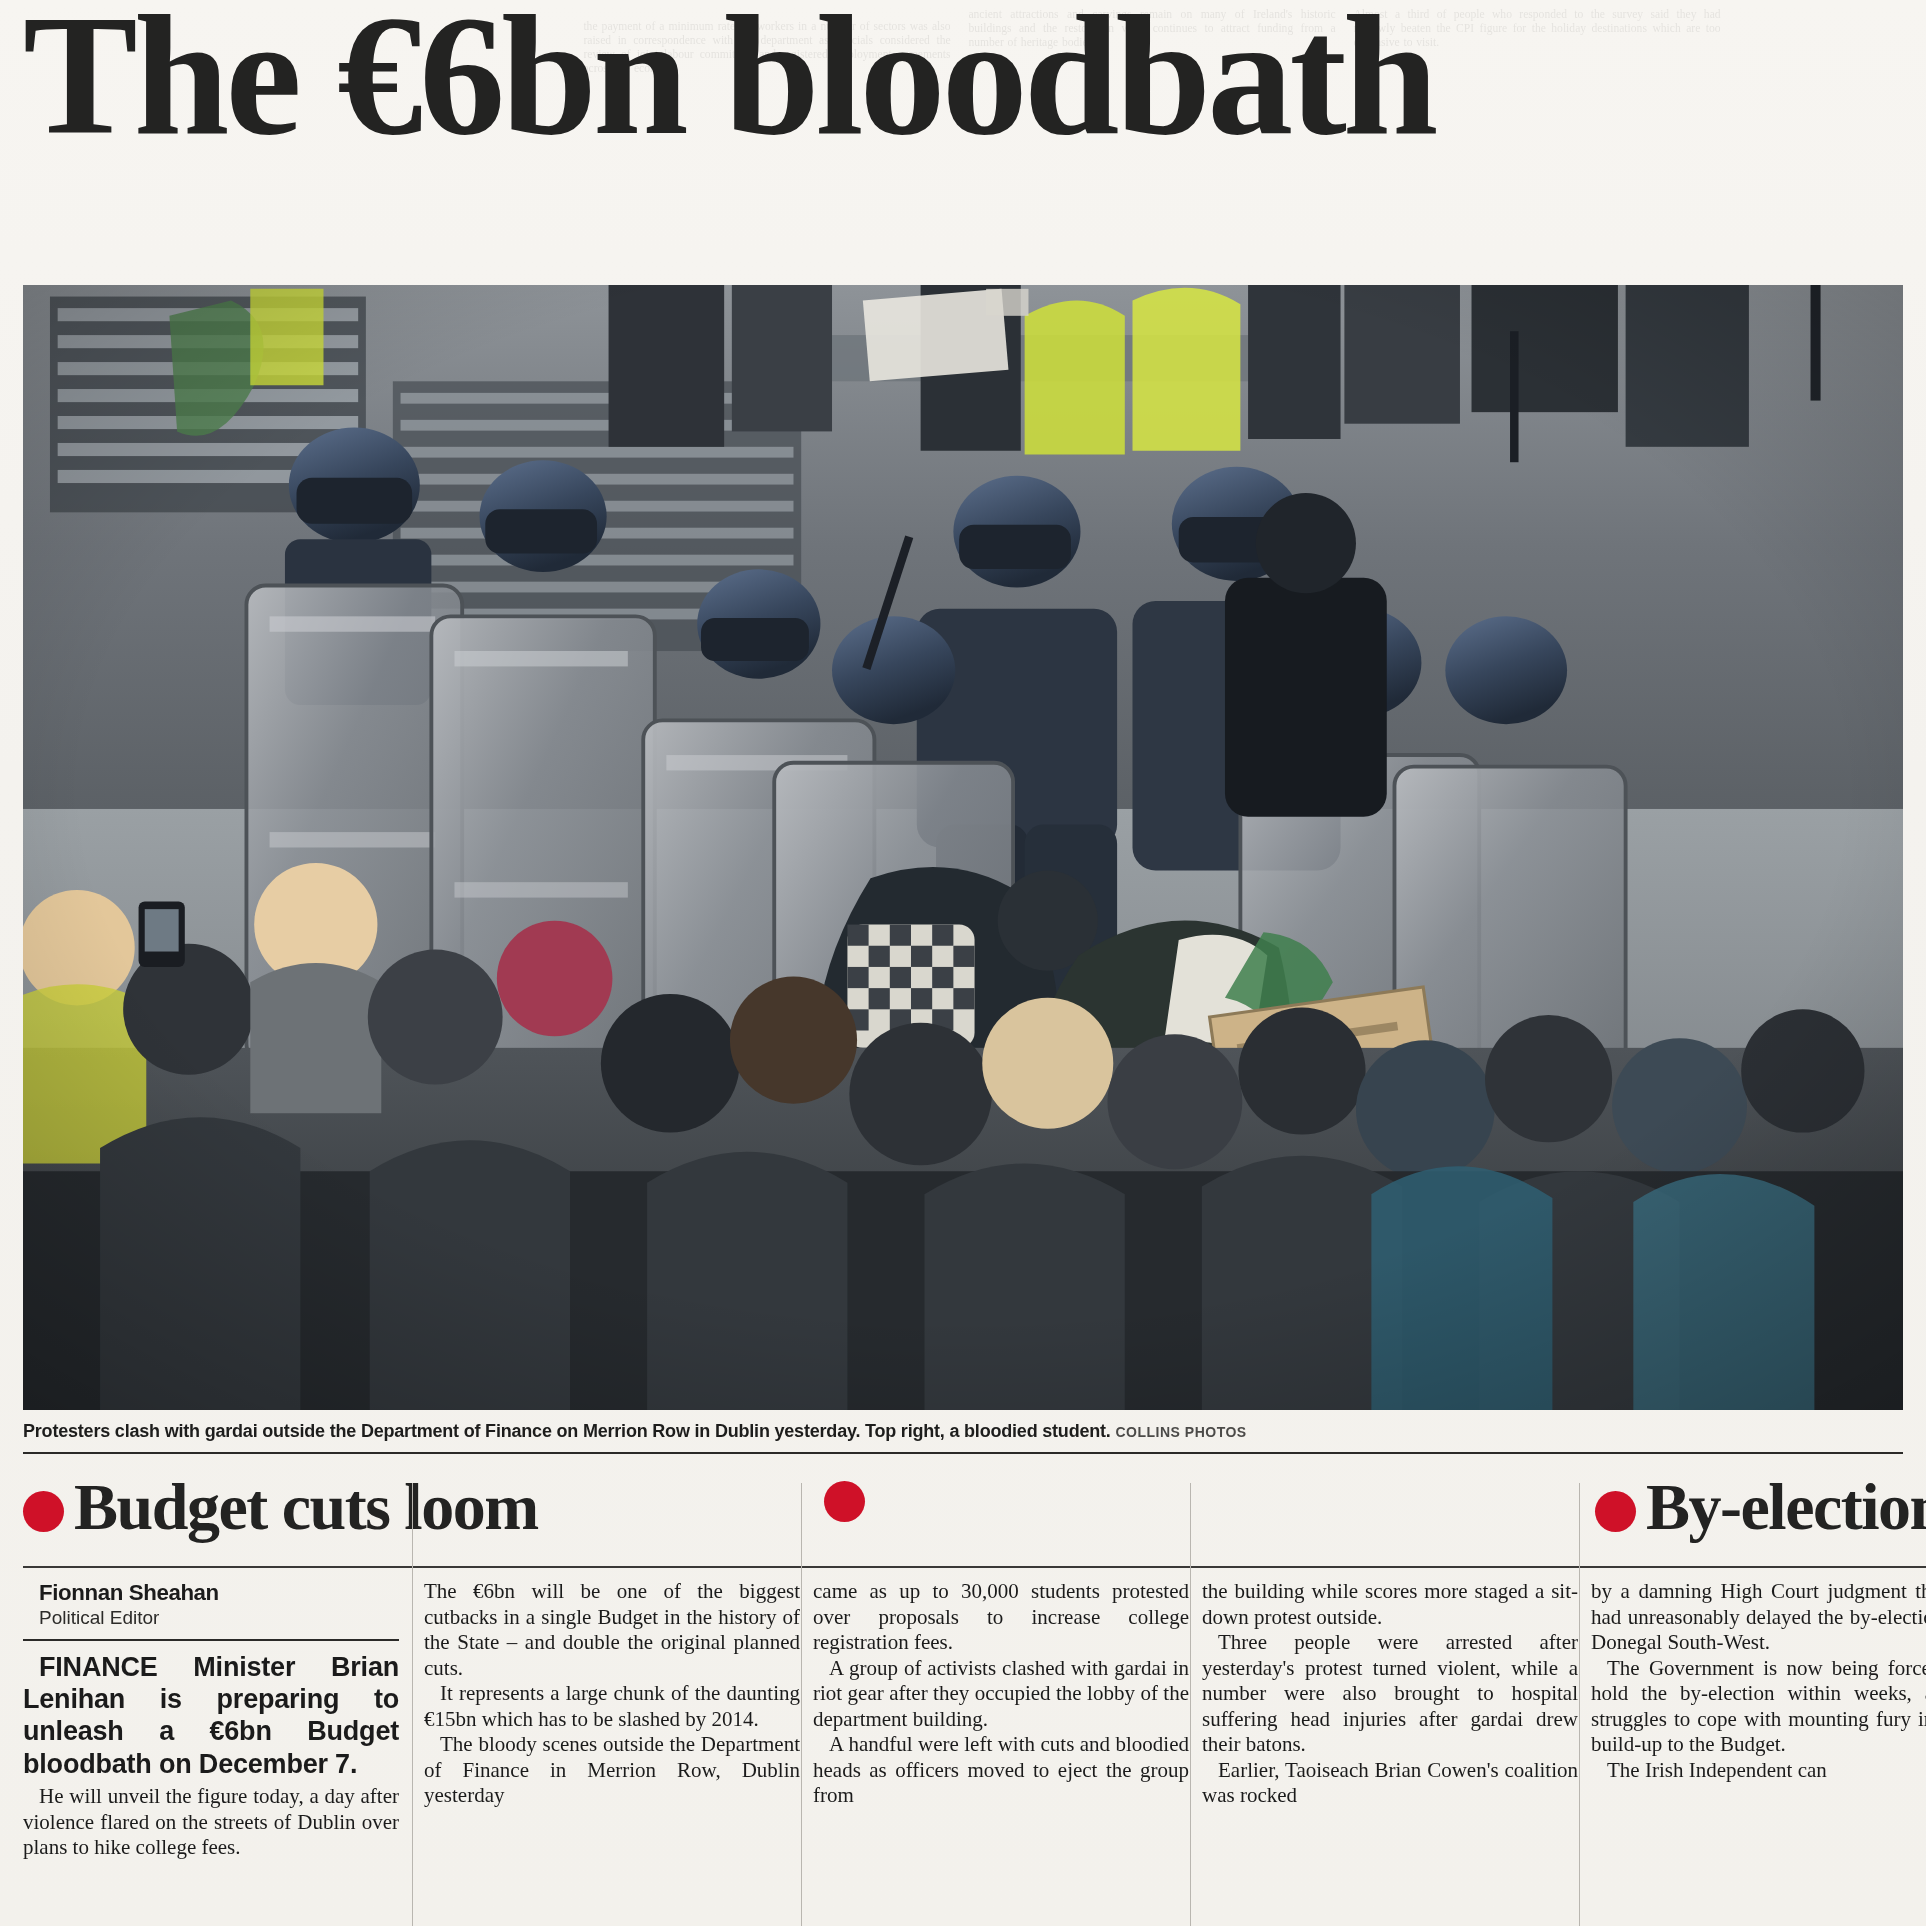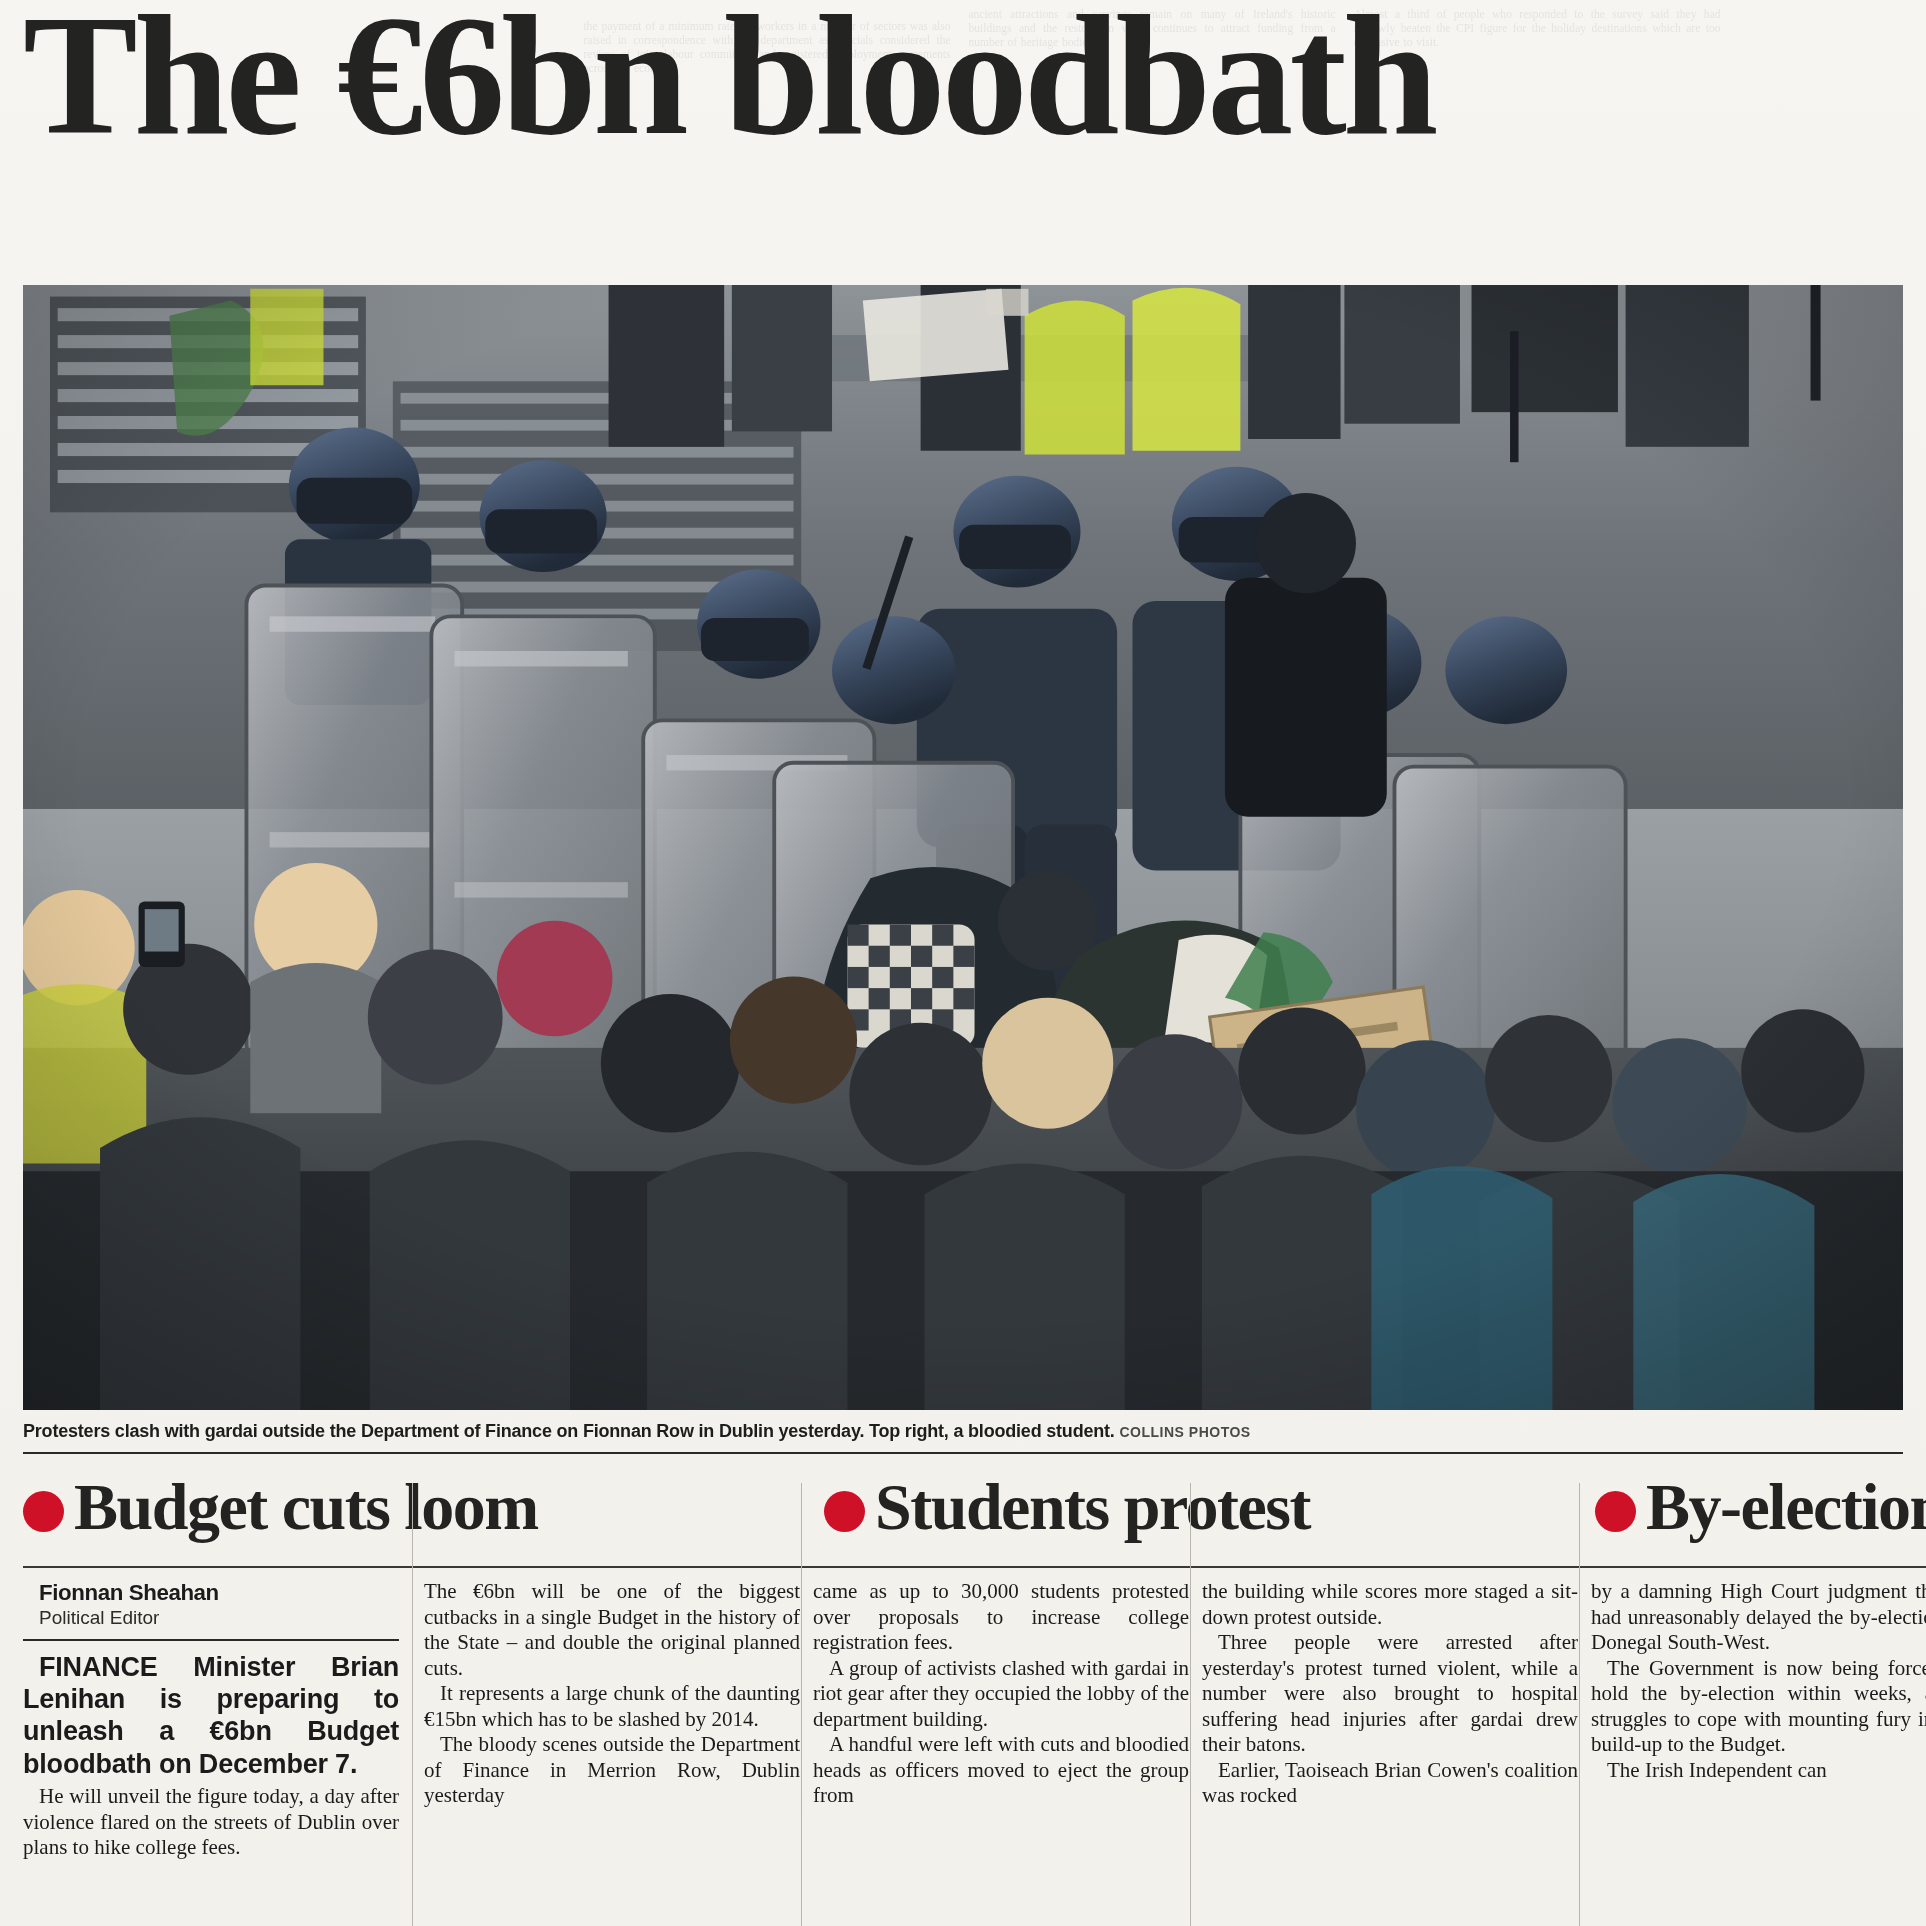--- a/index.html
+++ b/index.html
@@ -436,33 +436,32 @@
       </g>
 
       <rect x="300" y="1600" width="120" height="170" rx="16" fill="#1a1d22"></rect>
       <rect x="316" y="1620" width="88" height="110" fill="#6e7a84"></rect>
 
       <rect x="0" y="0" width="4880" height="2920" fill="url(#vig)"></rect>
     </svg>
   </div>
 
   <div class="caption">
-    <span>Protesters clash with gardai outside the Department of Finance on Fionnan Row in Dublin yesterday. Top right, a bloodied student.</span>
+    <span>Protesters clash with gardai outside the Department of Finance on Merrion Row in Dublin yesterday. Top right, a bloodied student.</span>
     <span class="credit">COLLINS PHOTOS</span>
   </div>
   <div class="caption-rule"></div>
 
   <div class="sec-heads">
     <div class="sec-head" style="left:0px;">
       <span class="dot"></span>
       <span class="sec-title">Budget cuts loom</span>
     </div>
     <div class="sec-head" style="left:801px;">
       <span class="dot"></span>
-      <span class="sec-title">Students protest</span>
     </div>
     <div class="sec-head" style="left:1572px;">
       <span class="dot"></span>
       <span class="sec-title">By-election crisis</span>
     </div>
   </div>
   <div class="heads-rule"></div>
 
   <div class="cols">
 

